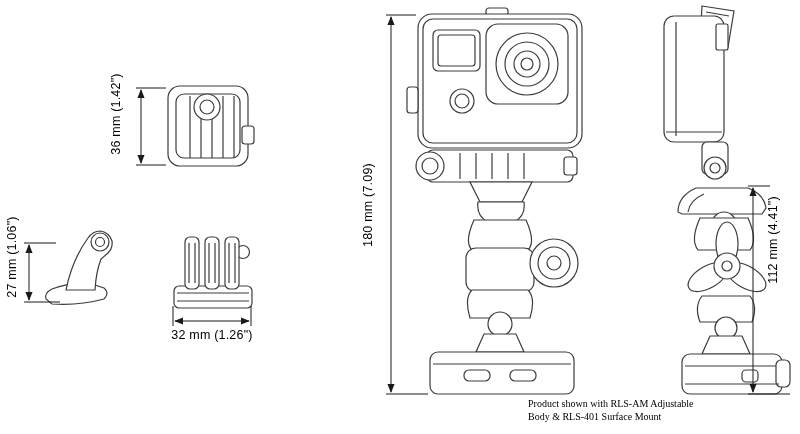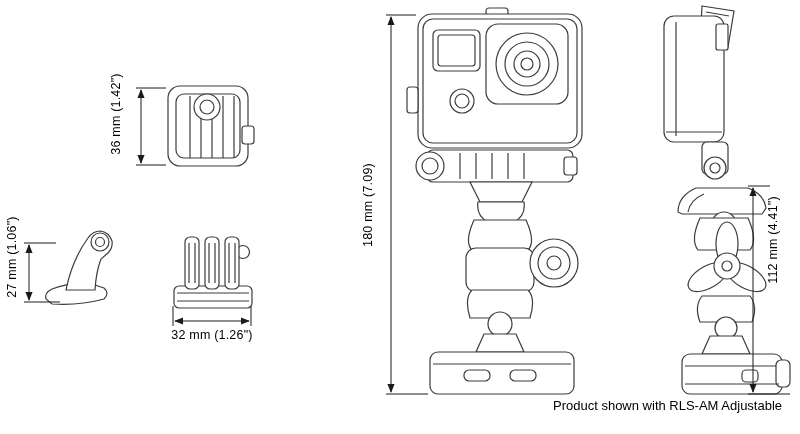--- a/index.html
+++ b/index.html
@@ -18,25 +18,26 @@
     color: #000000;
     white-space: nowrap;
     transform: translate(-50%, -50%);
     letter-spacing: 0.2px;
   }
   .dim-label.vertical {
     transform: translate(-50%, -50%) rotate(-90deg);
   }
   .caption {
     position: absolute;
-    left: 553px;
+    left: 528px;
     top: 398px;
-    font-size: 13px;
+    font-size: 10px;
     line-height: 1.25;
     color: #000000;
+    font-family: Liberation Serif, serif;
   }
 </style>
 </head>
 <body>
 
 <div class="canvas">
 
   <svg width="800" height="434" viewBox="0 0 800 434">
     <defs>
       <marker id="arrow" viewBox="0 0 10 10" refX="9" refY="5" markerWidth="9" markerHeight="9" orient="auto-start-reverse">
@@ -185,15 +186,16 @@
   <div class="dim-label vertical" style="left:12px; top:257px;">27 mm (1.06")</div>
 
   <div class="dim-label" style="left:212px; top:335px;">32 mm (1.26")</div>
 
   <div class="dim-label vertical" style="left:368px; top:205px;">180 mm (7.09)</div>
 
   <div class="dim-label vertical" style="left:773px; top:240px;">112 mm (4.41")</div>
 
   <div class="caption">
     <div>Product shown with RLS-AM Adjustable</div>
+    <div>Body &amp; RLS-401 Surface Mount</div>
   </div>
 
 </div>
 
 </body></html>

